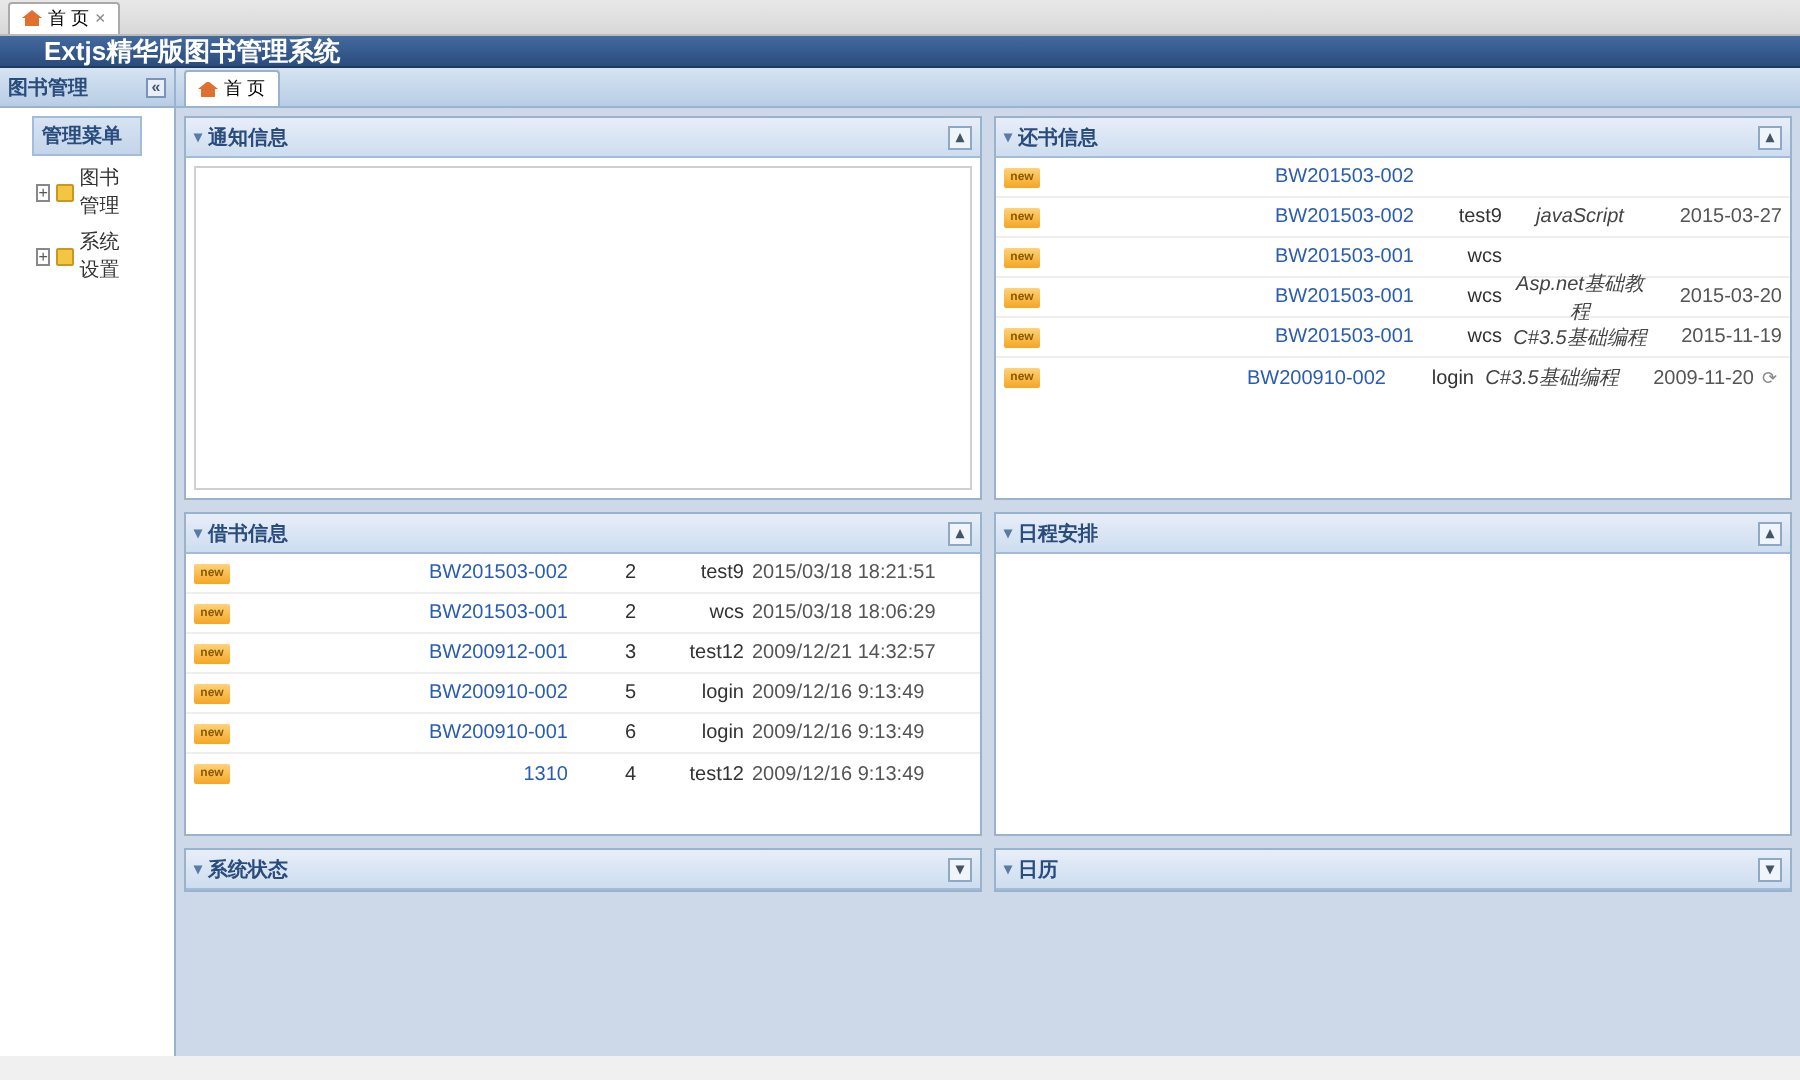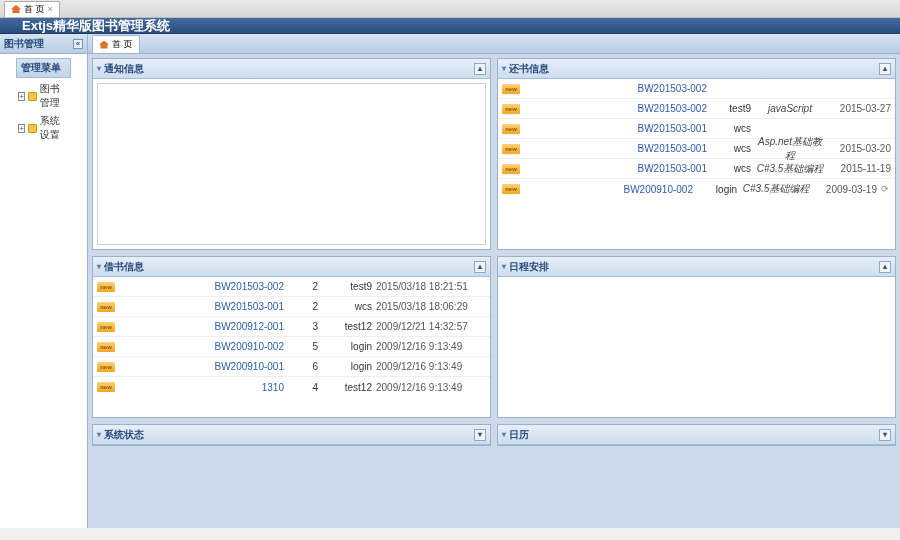--- a/index.html
+++ b/index.html
@@ -160,21 +160,21 @@
                 <span class="link r-code">BW201503-001</span>
                 <span class="r-user">wcs</span>
                 <span class="r-tech">C#3.5基础编程</span>
                 <span class="r-date">2015-11-19</span>
               </div>
               <div class="row">
                 <span class="new-badge">new</span>
                 <span class="link r-code">BW200910-002</span>
                 <span class="r-user">login</span>
                 <span class="r-tech">C#3.5基础编程</span>
-                <span class="r-date">2009-03-19</span>
+                <span class="r-date">2009-11-20</span>
                 <span class="refresh-icon">⟳</span>
               </div>
             </div>
         </div>
 
         <div class="panel">
           <div class="panel-hdr">
             <span class="left">
               <span class="tri">▾</span>
               <span>借书信息</span>

